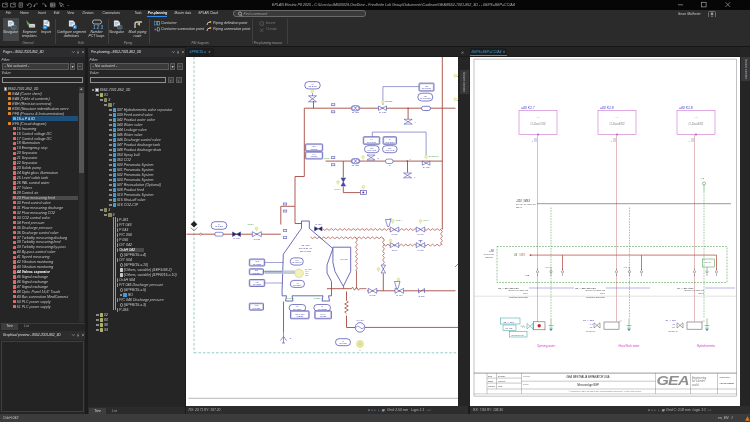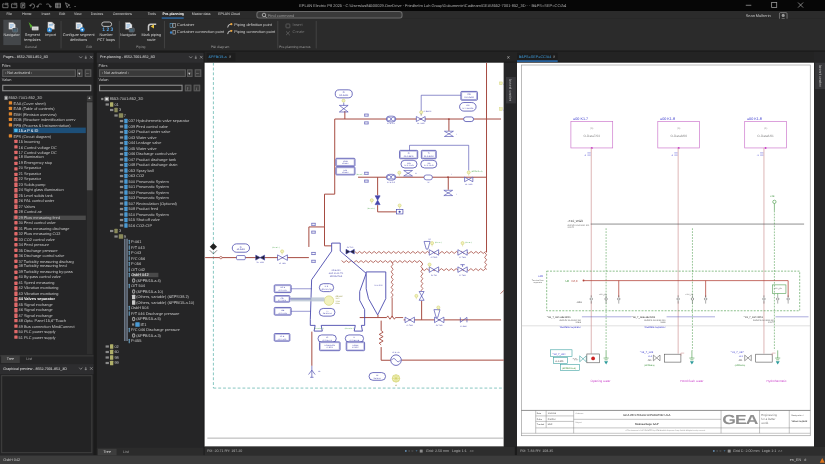--- a/index.html
+++ b/index.html
@@ -1,18 +1,18 @@
 <!DOCTYPE html>
 <html><head><meta charset="utf-8">
 <style>
 *{margin:0;padding:0;box-sizing:border-box;}
 html,body{width:750px;height:422px;overflow:hidden;background:#1e1e1e;
  font-family:"Liberation Sans",sans-serif;}
 .abs{position:absolute;}
-#app{position:relative;width:712px;height:422px;}
+#app{position:relative;width:712px;height:422px;font-style:italic;}
 .hdr{background:#2d2d2f;color:#e2e2e2;font-size:3.3px;line-height:8.5px;padding-left:3px;white-space:nowrap;overflow:hidden;}
 .lbl{color:#c9c9c9;font-size:3.5px;white-space:nowrap;}
 .drop{background:#3a3a3a;border:0.5px solid #5a5a5a;color:#d0d0d0;font-size:3.5px;line-height:5.5px;padding-left:2px;white-space:nowrap;}
 .btnsq{background:#3a3a3a;border:0.5px solid #5a5a5a;color:#cfcfcf;font-size:4px;text-align:center;}
 .trow{position:absolute;white-space:nowrap;font-size:3.55px;color:#c8c8c8;line-height:5px;}
 .ic{display:inline-block;width:3.3px;height:3.3px;vertical-align:-0.5px;margin-right:1px;border-radius:0.5px;}
 .cb{display:inline-block;width:2.9px;height:2.9px;vertical-align:-0.4px;margin-right:1px;border:0.5px solid #8a8a8a;background:#2c2c2c;}
 .gt{color:#9b9b9b;font-size:3.1px;text-align:center;position:absolute;white-space:nowrap;}
 .rbtn{position:absolute;color:#d6d6d6;font-size:3.45px;text-align:center;line-height:4.1px;}
 .rsmall{position:absolute;color:#d2d2d2;font-size:3.6px;white-space:nowrap;line-height:4.6px;}

